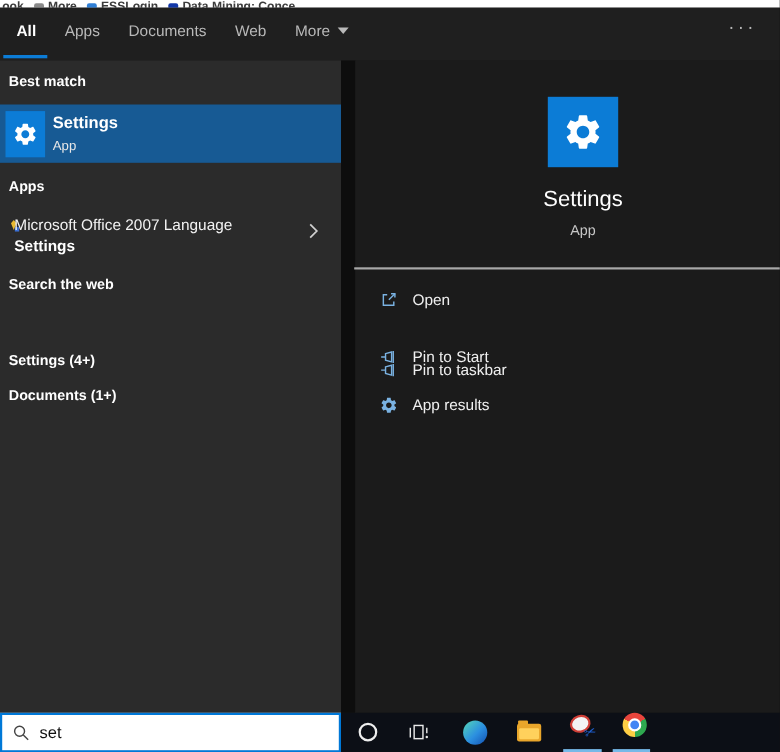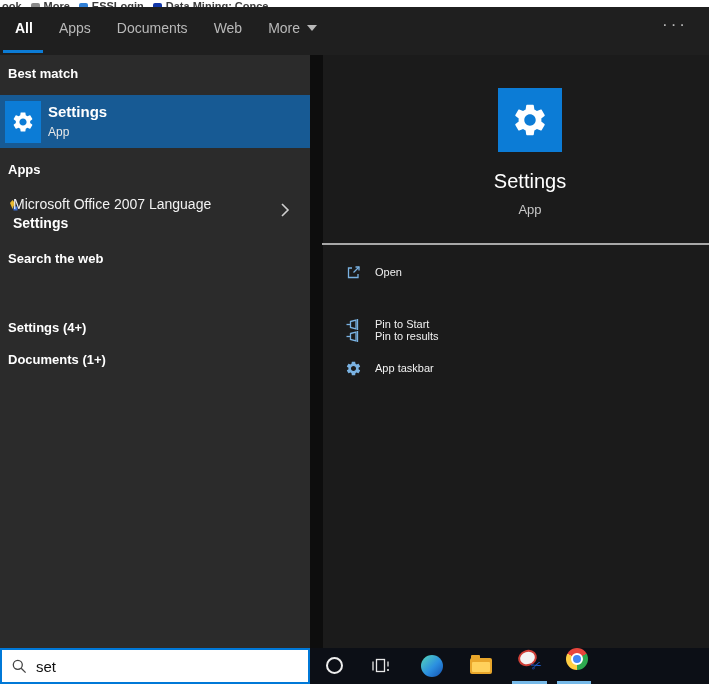--- a/index.html
+++ b/index.html
@@ -72,21 +72,21 @@
     position:absolute; left:323px; top:55px; width:386px; height:593px; background:#1b1b1b; color:#fff;
   }
   .preview-center{ position:absolute; left:28px; right:0; top:33px; text-align:center; }
   .preview-tile{ width:64px; height:64px; background:#0c7cd6; margin:0 auto;
                  display:flex; align-items:center; justify-content:center; }
   .preview-title{ margin-top:18px; font-size:20px; color:#fff; }
   .preview-sub{ margin-top:9px; font-size:13px; color:#c8c8c8; }
   .preview-divider{ position:absolute; left:-1px; right:0; top:188px; height:2px; background:#a8a8a8; }
   .actions{ position:absolute; left:0; right:0; top:207px; }
   .action-row{ position:absolute; left:22px; height:20px; display:flex; align-items:center; }
-  .action-row .lbl{ margin-left:13px; font-size:11px; color:#f0f0f0; }
+  .action-row .lbl{ margin-left:13px; font-size:14px; color:#f0f0f0; }
   .ar-0{ top:0; } .ar-1{ top:32px;margin-top:20px; } .ar-2{ top:64px; } .ar-3{ top:96px; }
   
   .searchbox{
     position:absolute; left:0; top:648px; width:310px; height:36px; background:#fff;
     border:2px solid #0078d7; display:flex; align-items:center;
   }
   .searchbox svg{ margin-left:9px; flex:none; }
   .search-input{
     border:none; outline:none; background:transparent; margin-left:8px; width:250px;
     font-family:"Liberation Sans",sans-serif; font-size:15px; color:#111;
@@ -234,27 +234,27 @@
             <path d="M12.5,3 V14"></path>
         </svg>
         <span class="lbl">Pin to Start</span>
       </div>
       <div class="action-row ar-2">
         <svg width="17" height="17" viewBox="0 0 17 17" fill="none" stroke="#7ab2e2" stroke-width="1.3">
           <path d="M1.5,8.5 H5.5"></path>
             <path d="M5.5,5.5 L11,4 L11,13 L5.5,11.5 Z"></path>
             <path d="M12.5,3 V14"></path>
         </svg>
-        <span class="lbl">Pin to results</span>
+        <span class="lbl">Pin to taskbar</span>
       </div>
       <div class="action-row ar-3">
         <svg width="17" height="17" viewBox="0 0 24 24" fill="#7ab2e2">
             <use href="#gear"></use>
           </svg>
-        <span class="lbl">App taskbar</span>
+        <span class="lbl">App results</span>
       </div>
     </div>
   </div>
 
   <div class="searchbox">
     <svg width="17" height="17" viewBox="0 0 17 17">
       <circle cx="6.8" cy="6.8" r="4.5" fill="none" stroke="#444" stroke-width="1.3"></circle>
       <line x1="10.2" y1="10.2" x2="14.6" y2="14.6" stroke="#444" stroke-width="1.3"></line>
     </svg>
     <input class="search-input" type="text" value="set" style="">

